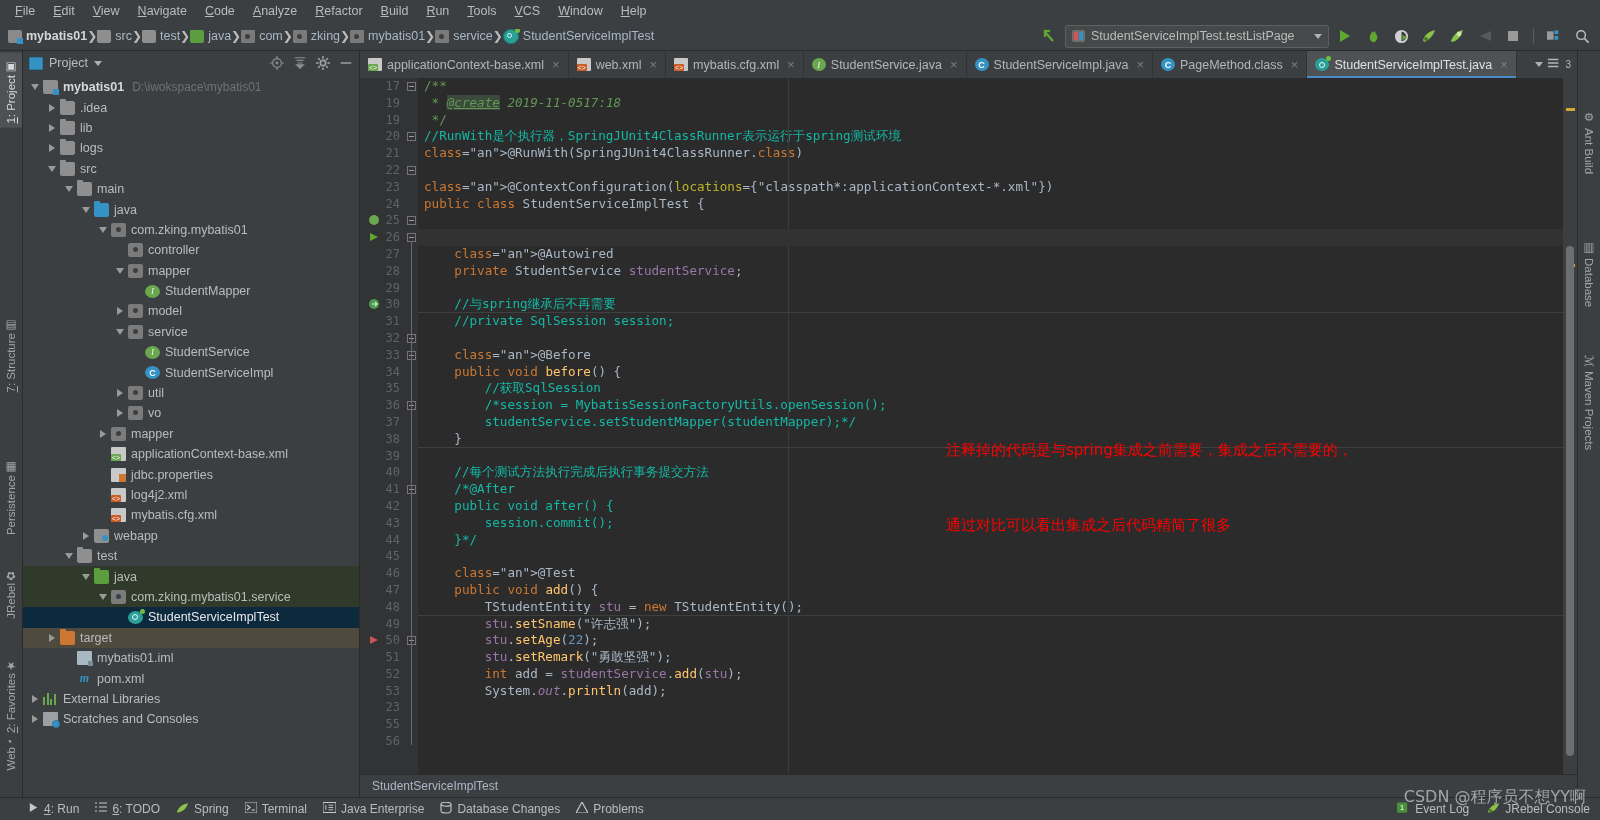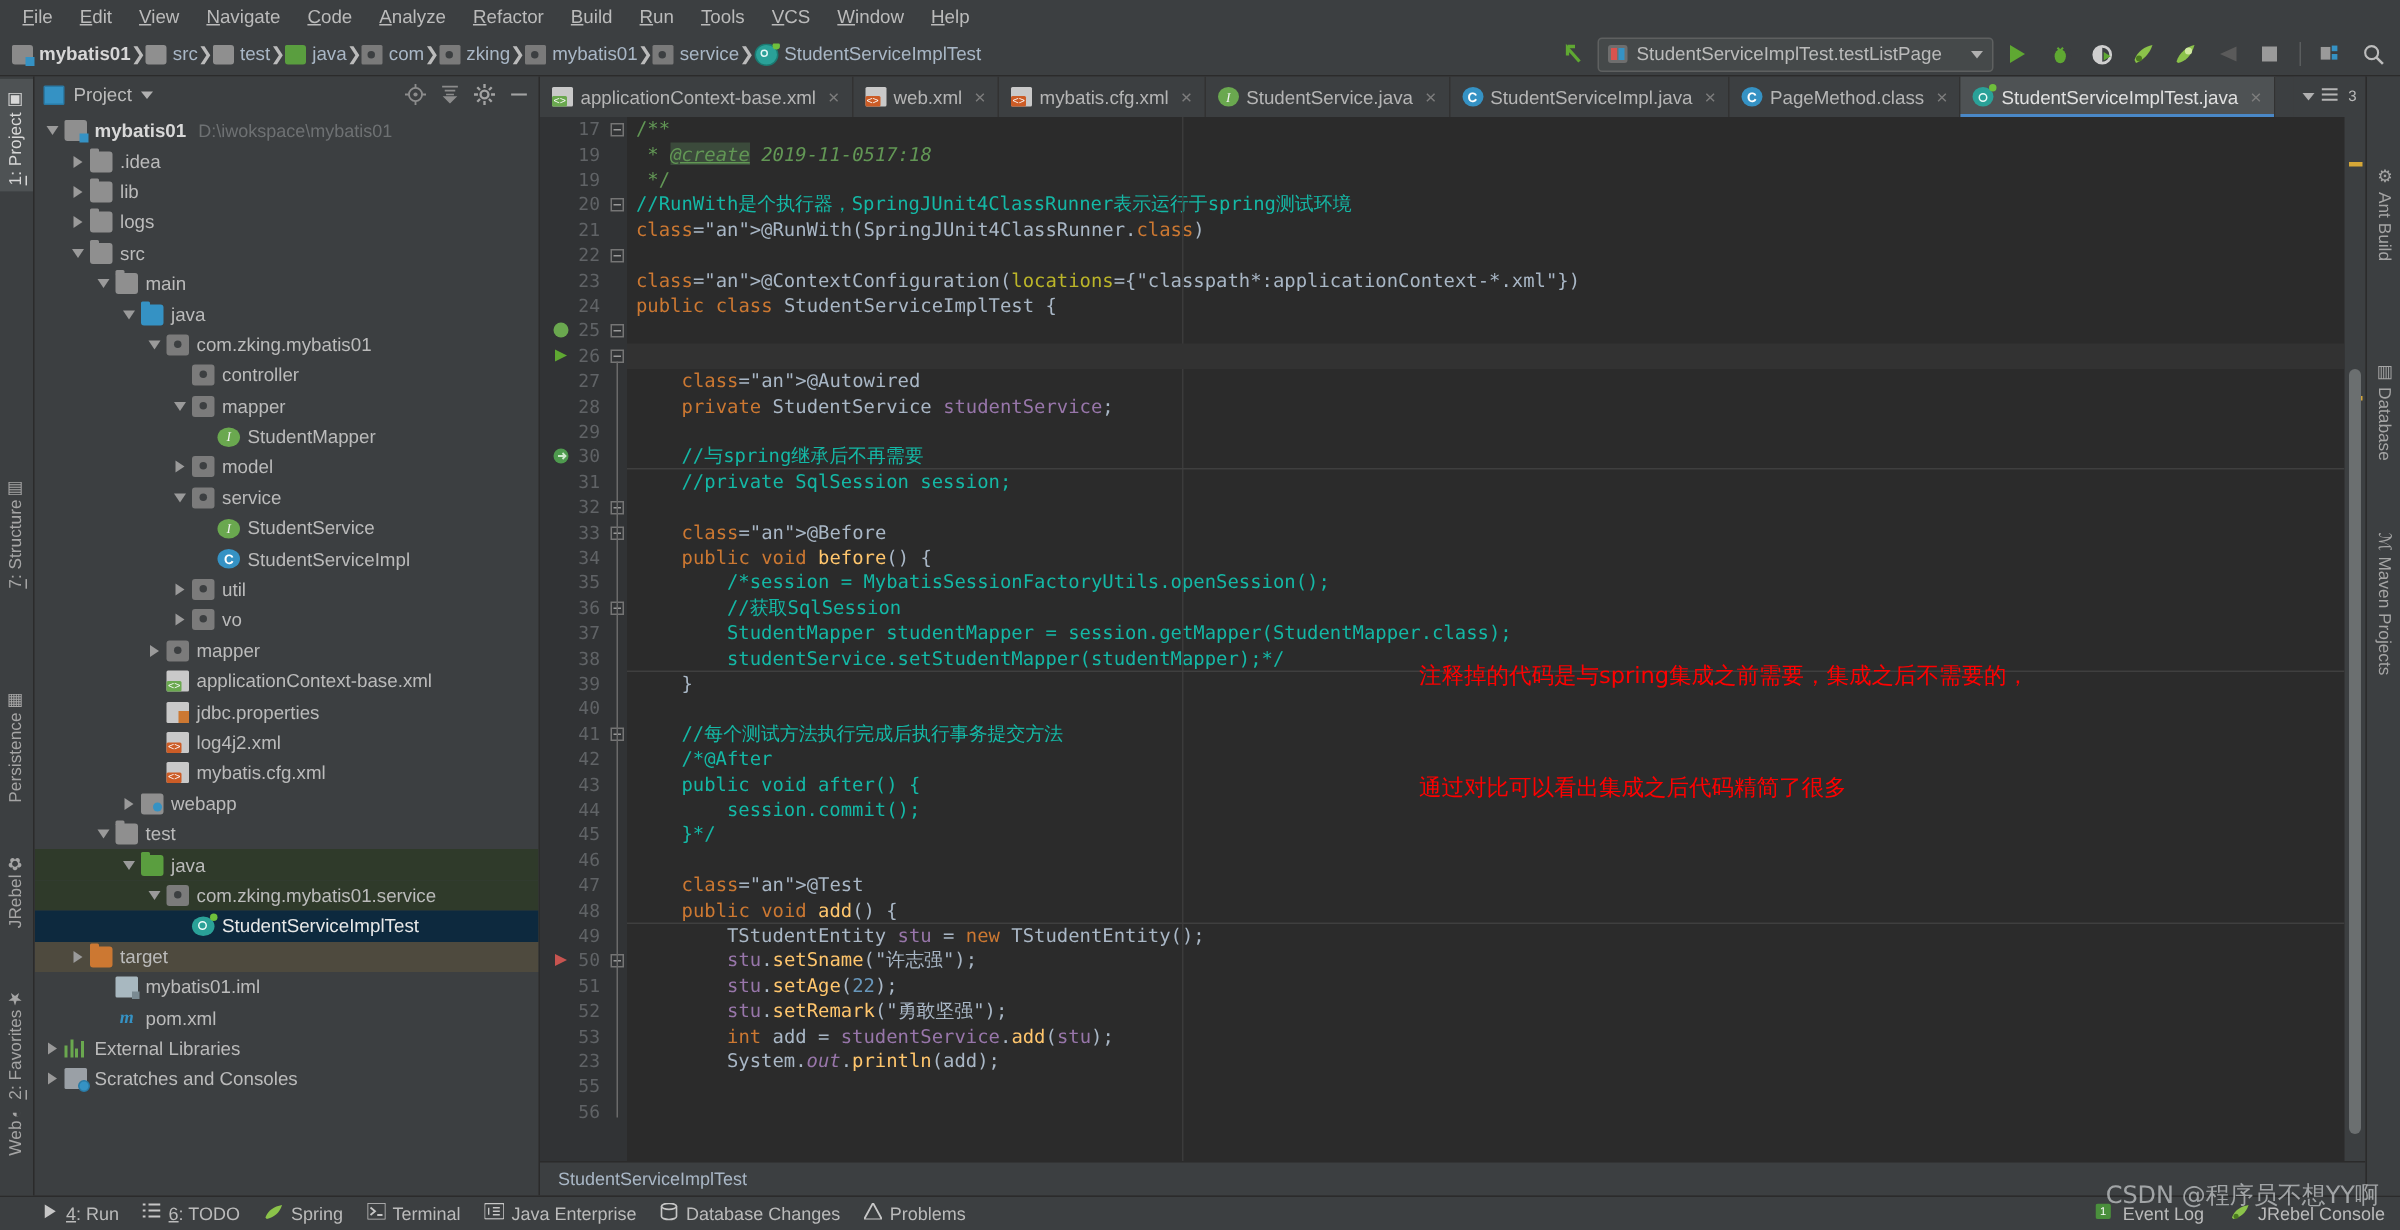--- a/index.html
+++ b/index.html
@@ -725,23 +725,22 @@
             <div class="cl">&nbsp;</div>
             <div class="cl"><span class="cm">    //mybatis与spring集成后直接使用注解进行依赖注入</span></div>
             <div class="cl">    <span <span="" class="k">class</span>="an"&gt;@Autowired</div>
             <div class="cl">    <span class="k">private</span> StudentService <span class="fl">studentService</span>;</div>
             <div class="cl">&nbsp;</div>
             <div class="cl"><span class="cm">    //与spring继承后不再需要</span></div>
             <div class="cl"><span class="cm">    //private SqlSession session;</span></div>
             <div class="cl">&nbsp;</div>
             <div class="cl">    <span <span="" class="k">class</span>="an"&gt;@Before</div>
             <div class="cl">    <span class="k">public</span> <span class="k">void</span> <span class="fn">before</span>() {</div>
+            <div class="cl"><span class="cm">        //获取SqlSession</span></div>
             <div class="cl"><span class="cm">        /*session = MybatisSessionFactoryUtils.openSession();</span></div>
-            <div class="cl"><span class="cm">        //获取SqlSession</span></div>
-            <div class="cl"><span class="cm">        StudentMapper studentMapper = session.getMapper(StudentMapper.class);</span></div>
             <div class="cl"><span class="cm">        studentService.setStudentMapper(studentMapper);*/</span></div>
             <div class="cl">    }</div>
             <div class="cl">&nbsp;</div>
             <div class="cl"><span class="cm">    //每个测试方法执行完成后执行事务提交方法</span></div>
             <div class="cl"><span class="cm">    /*@After</span></div>
             <div class="cl"><span class="cm">    public void after() {</span></div>
             <div class="cl"><span class="cm">        session.commit();</span></div>
             <div class="cl"><span class="cm">    }*/</span></div>
             <div class="cl">&nbsp;</div>
             <div class="cl">    <span <span="" class="k">class</span>="an"&gt;@Test</div>

